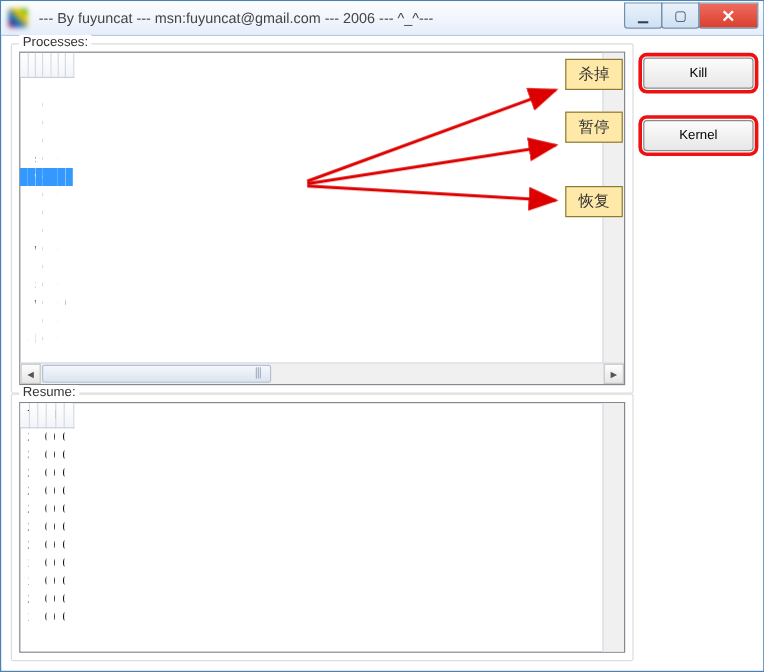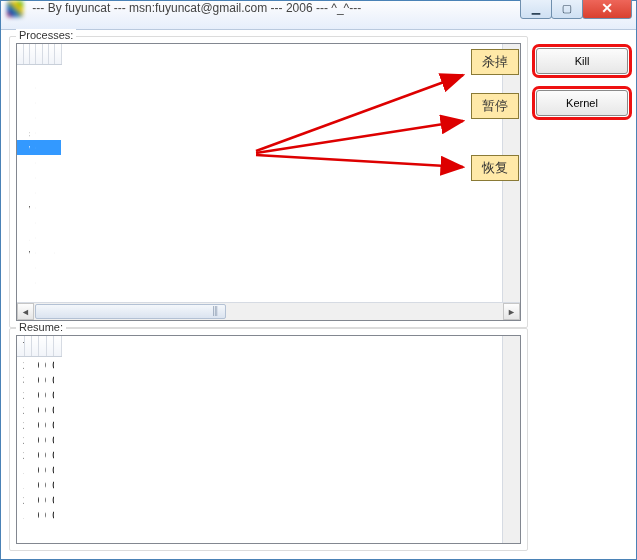--- a/index.html
+++ b/index.html
@@ -1,17 +1,17 @@
 <!DOCTYPE html>
 <html><head>
 <meta charset="utf-8">
 <style>
   html,body{margin:0;padding:0;font-family:"Segoe UI",Tahoma,Arial,sans-serif;font-size:11px;background:#fff;color:#000}
   .window{width:637px;height:560px;box-sizing:border-box;border:1px solid #4a82b6;background:#fff;display:flex;flex-direction:column;position:relative}
-  .titlebar{height:28px;background:linear-gradient(#fdfdfe,#e6eefb);display:flex;border-bottom:1px solid #b9c9de;font-size:12px;color:#444}
+  .titlebar{height:28px;background:linear-gradient(#fdfdfe,#e6eefb);display:flex;align-items:center;border-bottom:1px solid #b9c9de;font-size:12px;color:#444}
   .titlebar .icon{width:16px;height:16px;margin:0 6px;background:linear-gradient(45deg,#c03,#06c,#fc0,#0a0);filter:blur(2px);border-radius:2px}
   .titlebar .title{flex:1;white-space:pre}
   .winbtns{display:flex;align-items:stretch;height:22px;margin-right:4px;margin-top:-4px}
   .winbtn{width:30px;border:1px solid #6f8fae;border-radius:0 0 3px 3px;margin-left:-1px;display:flex;align-items:center;justify-content:center;background:linear-gradient(#eaf2fb,#cfe0f3);font-family:Arial;font-size:11px;color:#2a3f54}
   .winbtn.close{width:48px;background:linear-gradient(#f06a5e,#d9402f);color:#fff;font-weight:bold;font-size:14px}
   .body{flex:1;display:flex;padding:6px 8px 8px 8px;gap:8px;box-sizing:border-box}
   .main{flex:1;display:flex;flex-direction:column;gap:0;min-width:0}
   .group{border:1px solid #dcdcdc;padding:6px;border-radius:2px;position:relative;display:flex;flex-direction:column;min-height:0}
   .group>.label{position:absolute;top:-8px;left:6px;background:#fff;padding:0 3px;color:#333}
   .listwrap{border:1px solid #828790;background:#fff;flex:1;display:flex;flex-direction:column;min-height:0}
@@ -20,21 +20,21 @@
   tbody{display:block;overflow-y:auto}
   thead,tbody tr{display:table;width:100%;table-layout:fixed}
   tbody td{padding:0 6px;height:15px;white-space:nowrap;overflow:hidden;text-overflow:clip;font-size:11px}
   tbody tr.selected td{background:#3399ff;color:#fff}
   .num{text-align:right}
   .hscroll{height:17px;background:#f0f0f0;border-top:1px solid #d6dbe3;position:relative}
   .hscroll .larrow,.hscroll .rarrow{position:absolute;top:0;width:17px;height:100%;background:linear-gradient(#fdfdfd,#e6e6e6);border:1px solid #c6c6c6;box-sizing:border-box;display:flex;align-items:center;justify-content:center;font-size:9px;color:#555}
   .hscroll .larrow{left:0}.hscroll .rarrow{right:0}
   .hscroll .thumb{position:absolute;top:1px;left:18px;height:15px;width:38%;background:linear-gradient(#f4f7fb,#dbe4f0);border:1px solid #b3c1d4;border-radius:2px;box-sizing:border-box}
   .hscroll .thumb::after{content:"|||";position:absolute;right:8px;top:0;color:#9aa8bb;font-size:10px;letter-spacing:-1px}
-  .side{width:92px;display:flex;flex-direction:column;gap:16px;padding-top:12px}
+  .side{width:92px;display:flex;flex-direction:column;gap:26px;padding-top:12px}
   .sidebtn{height:24px;border:1px solid #8a8a8a;border-radius:3px;background:linear-gradient(#fcfcfc,#e7e7e7);font-size:11px;display:flex;align-items:center;justify-content:center}
   .highlight{outline:3px solid #e11;outline-offset:1px}
   .exitwrap{position:absolute;right:10px;bottom:10px}
   
   .callout{position:absolute;background:#ffe9a8;border:1px solid #8a7a36;padding:3px 10px;font-size:13px;color:#333;font-family:"SimSun","Microsoft YaHei",sans-serif}
   svg.arrows{position:absolute;pointer-events:none}
   
   .proc col.c-pid{width:44px}.proc col.c-name{width:102px}.proc col.c-rt{width:92px}.proc col.c-kc{width:72px}.proc col.c-uc{width:78px}.proc col.c-mem{width:74px}.proc col.c-last{width:38px}
   
   .thr col.c-tid{width:44px}.thr col.c-name{width:102px}.thr col.c-rt{width:92px}.thr col.c-kc{width:78px}.thr col.c-uc{width:78px}.thr col.c-rest{width:auto}

